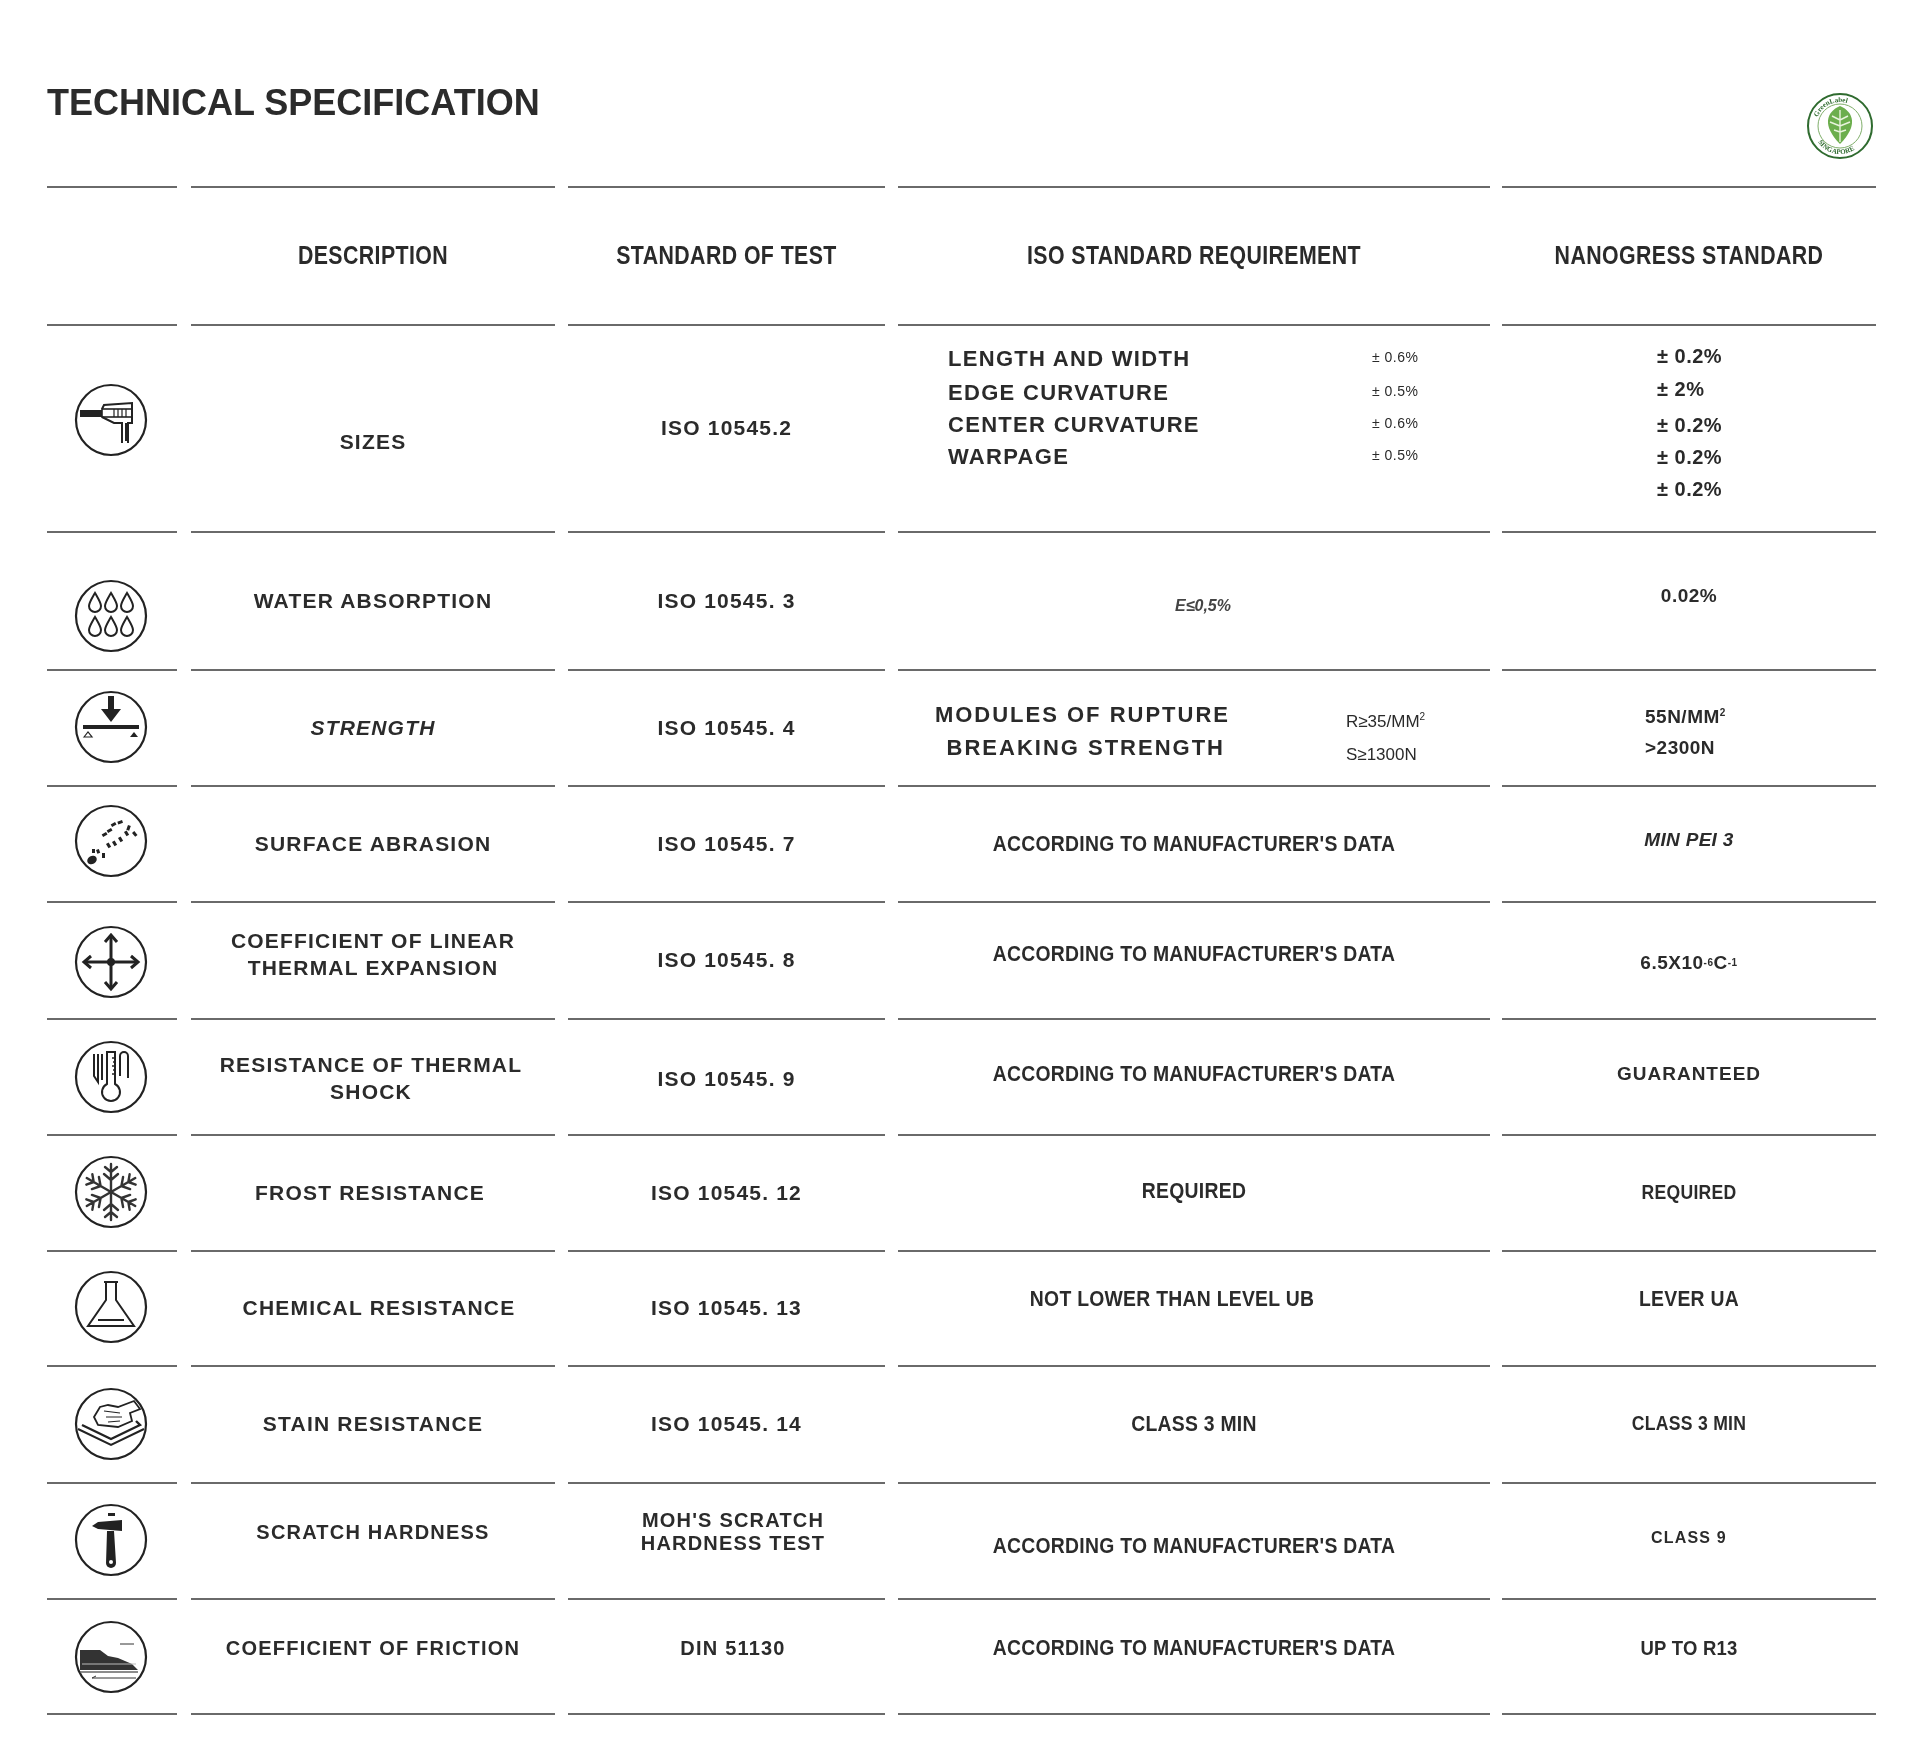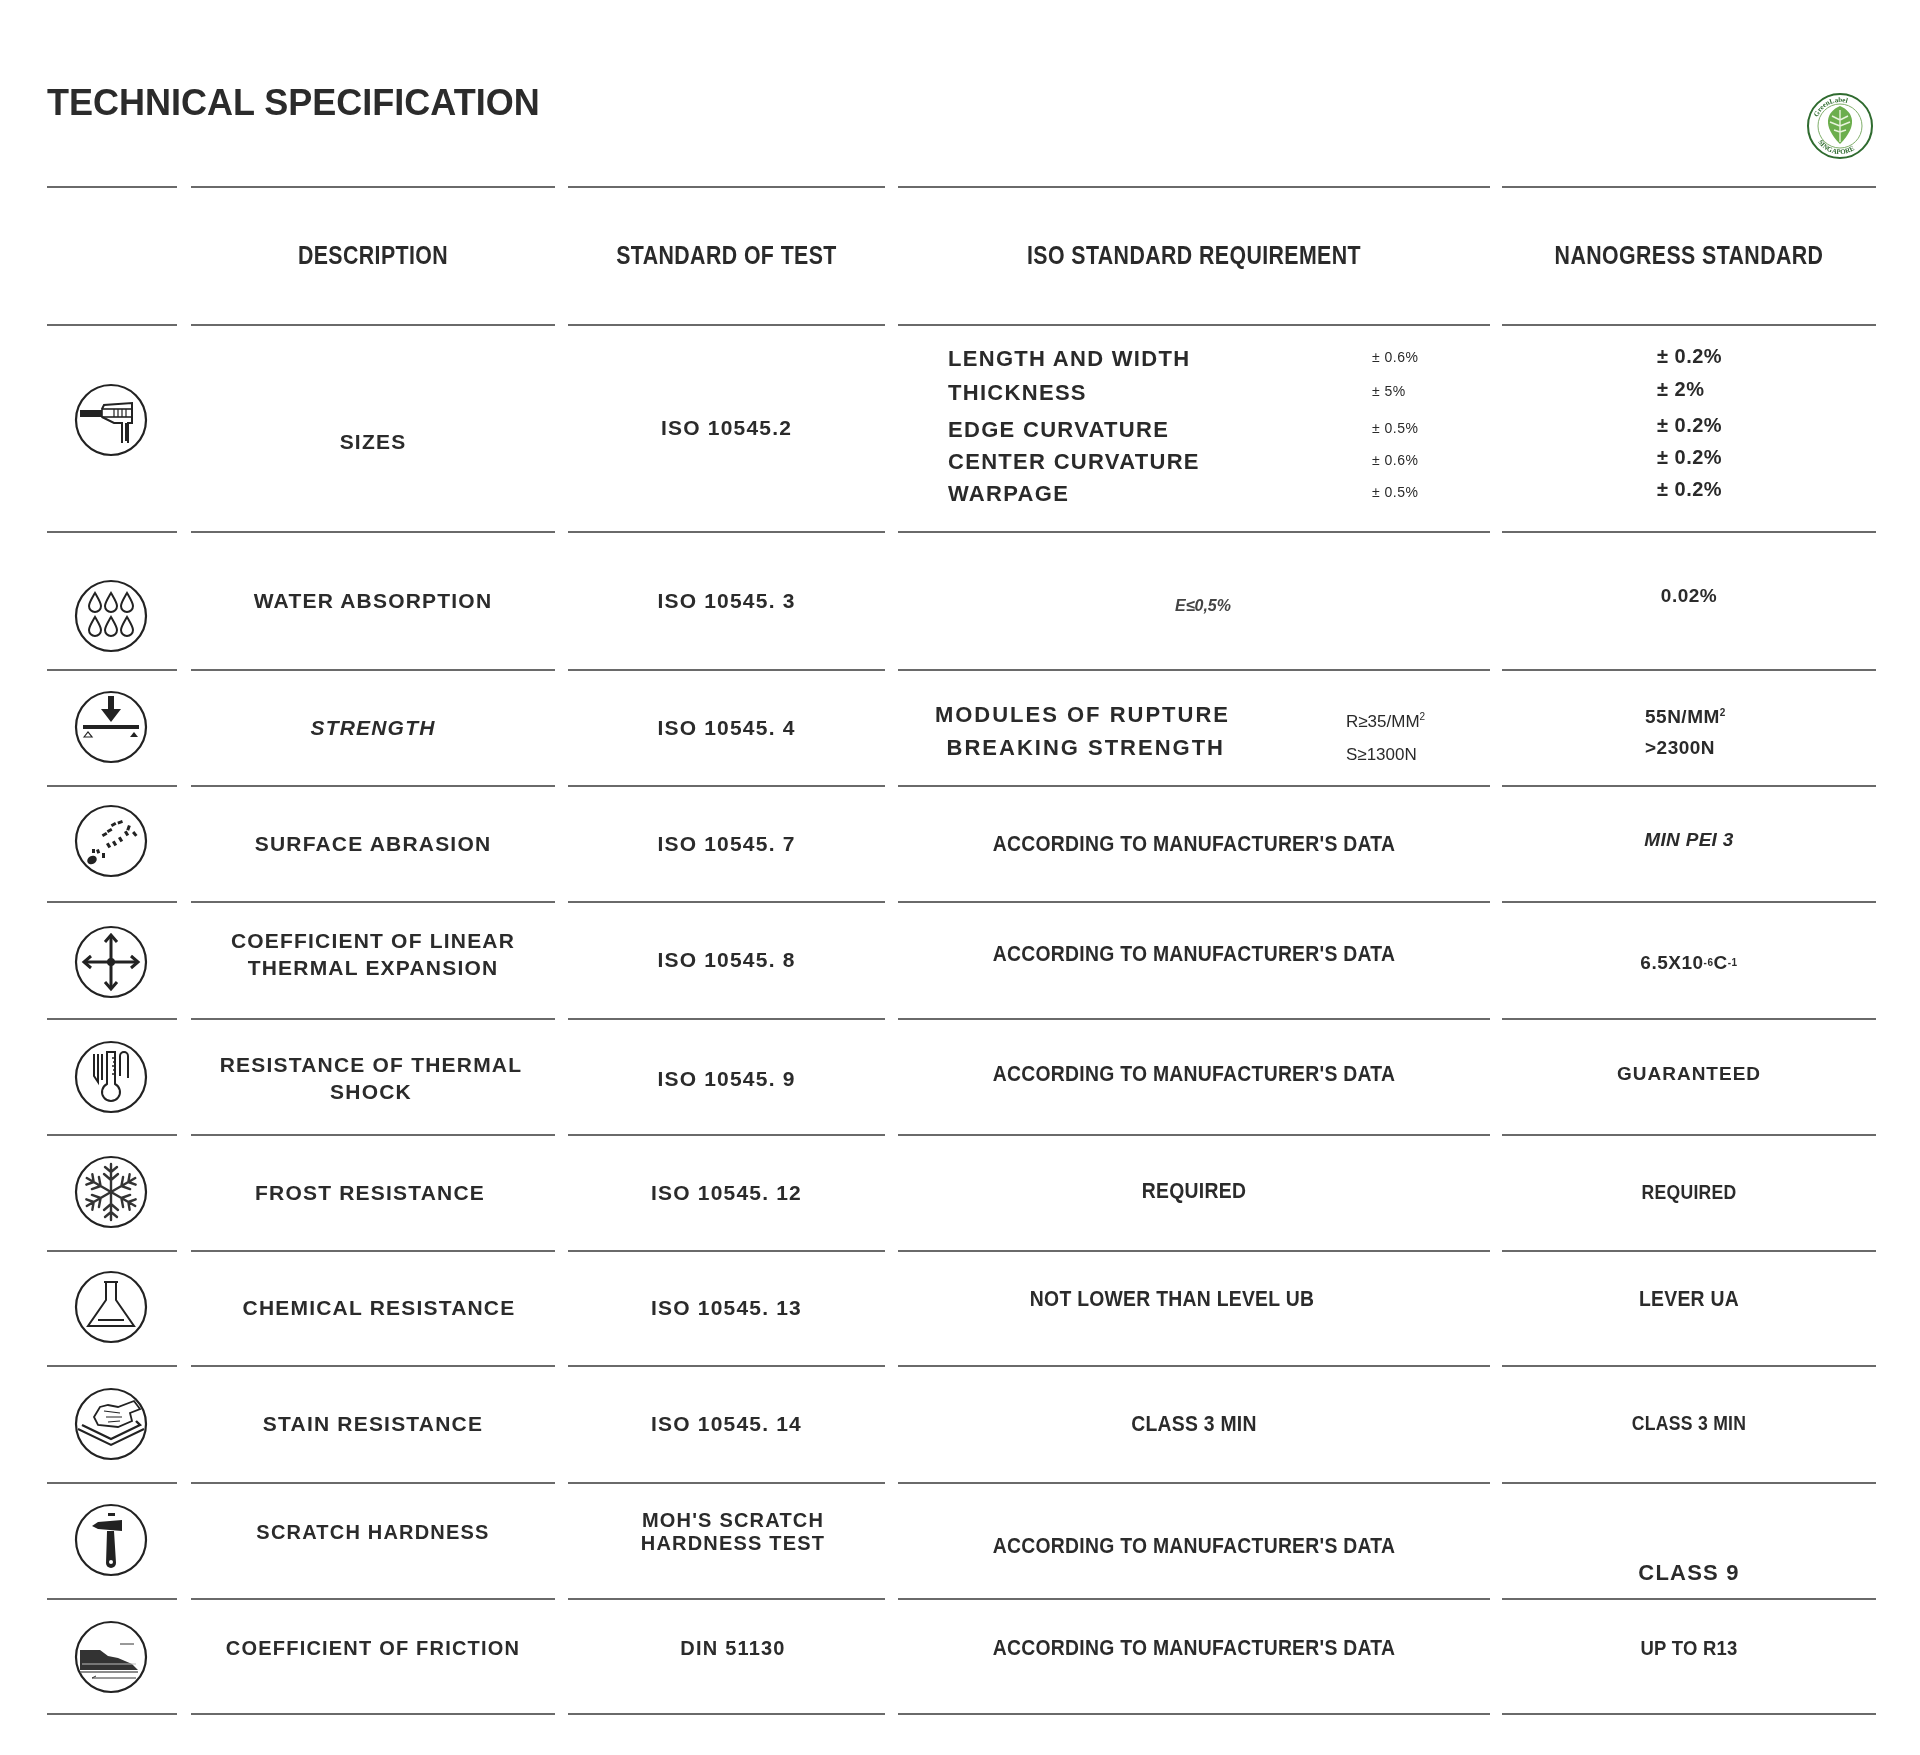--- a/index.html
+++ b/index.html
@@ -126,24 +126,20 @@
       <path d="M40 26 L40 34 M44 26 L44 34 M48 26 L48 34 M52 26 L52 34" stroke="#222" stroke-width="1.2"></path>
     </svg>
   </div>
   <div class="cell" style="left:191px;top:324px;width:364px;height:235px;">SIZES</div>
   <div class="cell" style="left:568px;top:324px;width:317px;height:207px;">ISO 10545.2</div>
   <div class="sizes-list">
     <div class="sizes-row">
         <span class="lbl">LENGTH AND WIDTH</span>
         <span class="val">± 0.6%</span>
       </div>
-    <div class="sizes-row" style="height:37px">
-        <span class="lbl">THICKNESS</span>
-        <span class="val">±  5%</span>
-      </div>
     <div class="sizes-row" style="height:32px">
         <span class="lbl">EDGE  CURVATURE</span>
         <span class="val">±  0.5%</span>
       </div>
     <div class="sizes-row" style="height:32px">
         <span class="lbl">CENTER CURVATURE</span>
         <span class="val">±  0.6%</span>
       </div>
     <div class="sizes-row">
         <span class="lbl">WARPAGE</span>
@@ -343,21 +339,21 @@
       <path d="M33 28 L40 28 L42 60 A5 5 0 0 1 32 60 Z" fill="#222"></path>
       <circle cx="37" cy="59" r="2" fill="#fff"></circle>
     </svg>
   </div>
   <div class="cell" style="left:191px;top:1482px;width:364px;height:100px;font-size:20px;">SCRATCH HARDNESS</div>
   <div class="cell" style="left:568px;top:1482px;width:330px;height:100px;flex-direction:column;line-height:23px;font-size:20px;">
     <div>MOH'S SCRATCH</div>
     <div>HARDNESS TEST</div>
   </div>
   <div class="cell cond" style="left:898px;top:1482px;width:592px;height:116px;padding-top:10px;box-sizing:border-box;">ACCORDING TO MANUFACTURER'S DATA</div>
-  <div class="cell" style="left:1502px;top:1482px;width:374px;height:110px;font-size:22px;margin-top:35px;">CLASS  9</div>
+  <div class="cell" style="left:1502px;top:1482px;width:374px;height:110px;font-size:16px;">CLASS  9</div>
 </div>
 
 <div>
   <div class="icon" style="top:1620px;">
     <svg viewBox="0 0 74 74">
         <circle cx="37" cy="37" r="35" fill="none" stroke="#222" stroke-width="2.2"></circle>
       <path d="M6 30 L26 30 L34 36 L44 38 L58 44 L64 50 L6 50 Z" fill="#333"></path>
       <path d="M8 44 L62 44" stroke="#bbb" stroke-width="1"></path>
       <path d="M6 52 L64 52" stroke="#666" stroke-width="1.5"></path>
       <path d="M46 24 L60 24 M18 58 L62 58 M18 58 L22 56" stroke="#333" stroke-width="1"></path>

